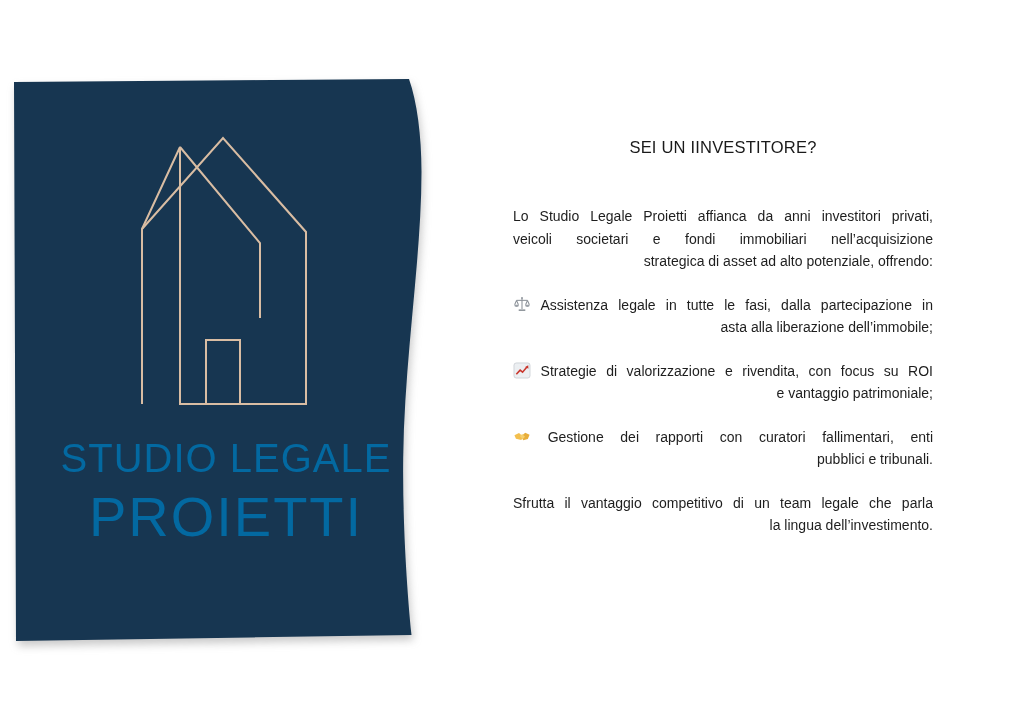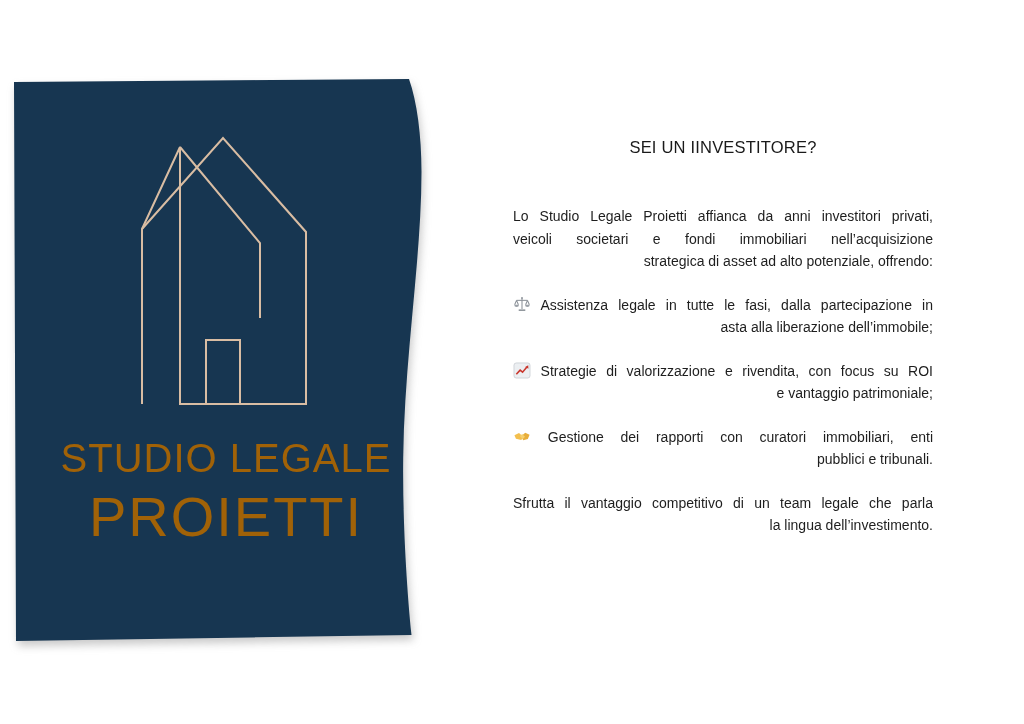--- a/index.html
+++ b/index.html
@@ -4,21 +4,21 @@
 <style>
   html,body{margin:0;padding:0;background:#ffffff;}
   #canvas{
     position:relative;width:1024px;height:724px;background:#ffffff;overflow:hidden;
     font-family:"Liberation Sans",sans-serif;
   }
   
   #panel-svg{position:absolute;left:0;top:0;width:1024px;height:724px;
     filter:drop-shadow(2px 5px 4px rgba(100,100,100,0.35));}
   .brand-text{position:absolute;left:26px;width:400px;text-align:center;
-    color:#a16207;font-weight:300;line-height:1;}
+    color:#0369a1;font-weight:300;line-height:1;}
   #brand-line1{top:438px;font-size:40px;letter-spacing:1px;}
   #brand-line2{top:489px;font-size:56px;letter-spacing:2px;}
   
   #content{position:absolute;left:489px;top:136px;width:420px;color:#1e1e1e;
     font-size:14px;margin-left:24px;}
   .title{font-size:16.5px;line-height:22px;text-align:center;letter-spacing:.2px;
     margin:0 0 47px 0;color:#1a1a1a;font-weight:500;}
   .block{margin:0 0 20px 0;}
   .bullet{margin:0 0 21px 0;}
   .closing{margin:0;}
@@ -89,21 +89,21 @@
       </div>
       <div class="line">e vantaggio patrimoniale;</div>
     </div>
 
     <div class="bullet">
       <div class="line j">
         <span class="bicon"><svg width="18" height="17" viewBox="0 0 18 18">
               <path d="M1 7.6 L5.8 5.2 L10.6 9.4 L8.2 12.8 L2.6 11.4 Z" fill="#f3bf4e"></path>
               <path d="M17 7.2 L12.4 5 L7.8 9 L10.4 13 L15.2 11.6 Z" fill="#e8ae3b"></path>
               <path d="M6.8 8.4 L9.2 6.4 L12.2 9.2 L9.6 11.8 Z" fill="#f6d06f"></path>
-            </svg></span> <span>Gestione dei rapporti con curatori immobiliari, enti</span>
+            </svg></span> <span>Gestione dei rapporti con curatori fallimentari, enti</span>
       </div>
       <div class="line">pubblici e tribunali.</div>
     </div>
 
     <div class="closing">
       <div class="line j">Sfrutta il vantaggio competitivo di un team legale che parla</div>
       <div class="line">la lingua dell’investimento.</div>
     </div>
 
   </div>

